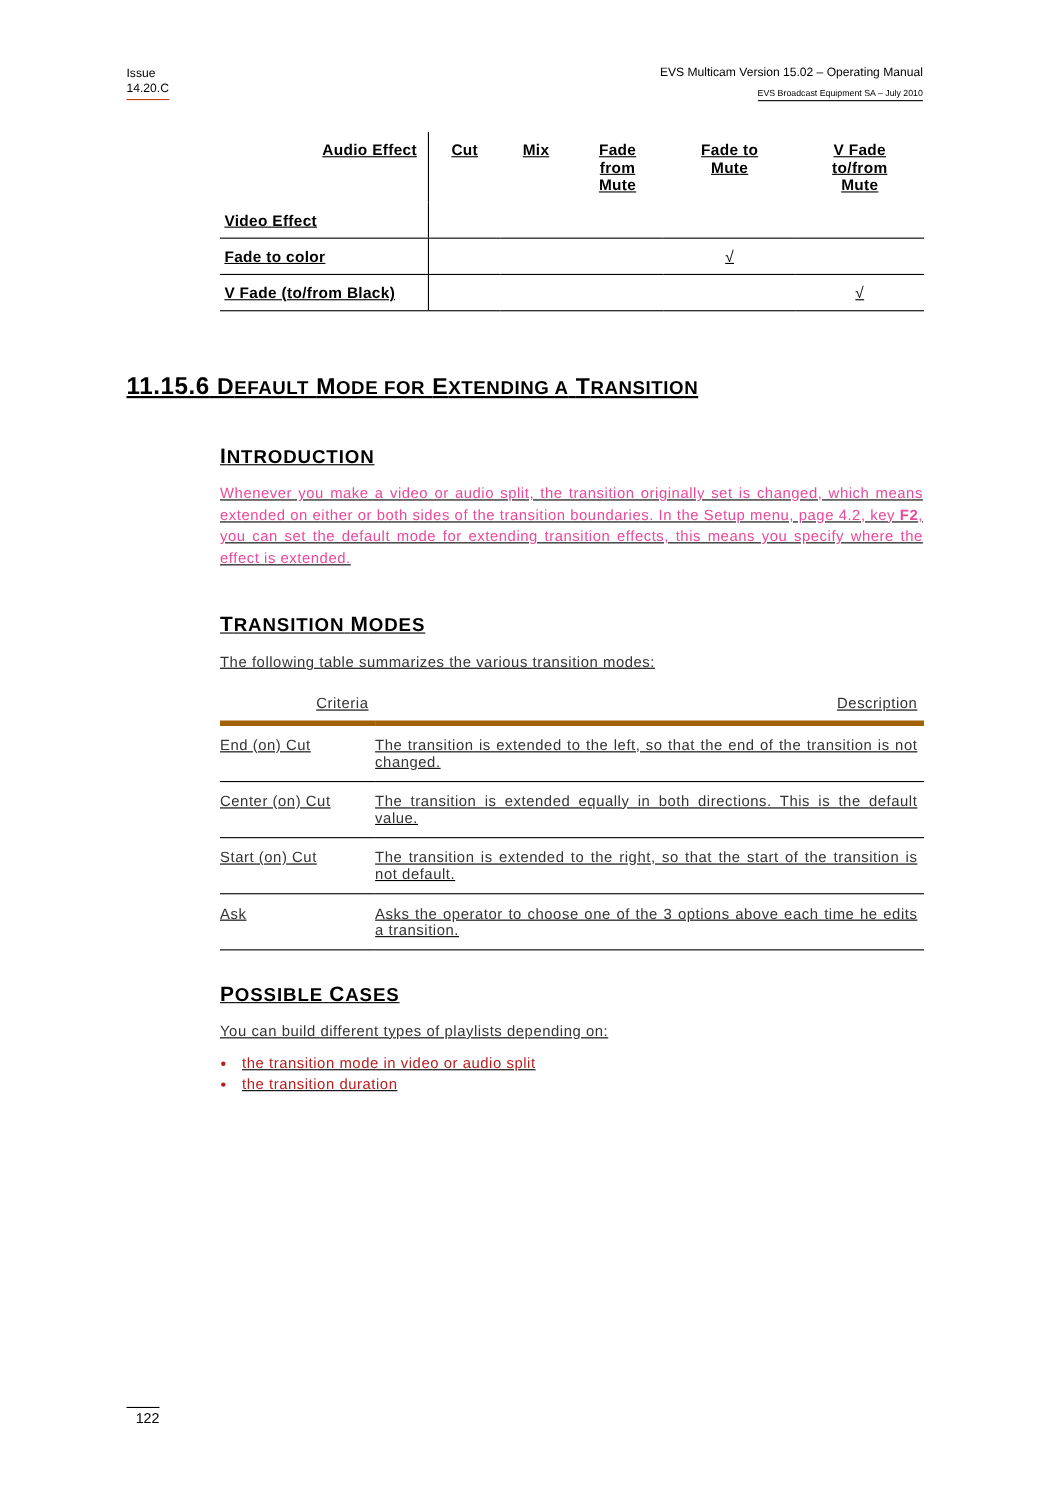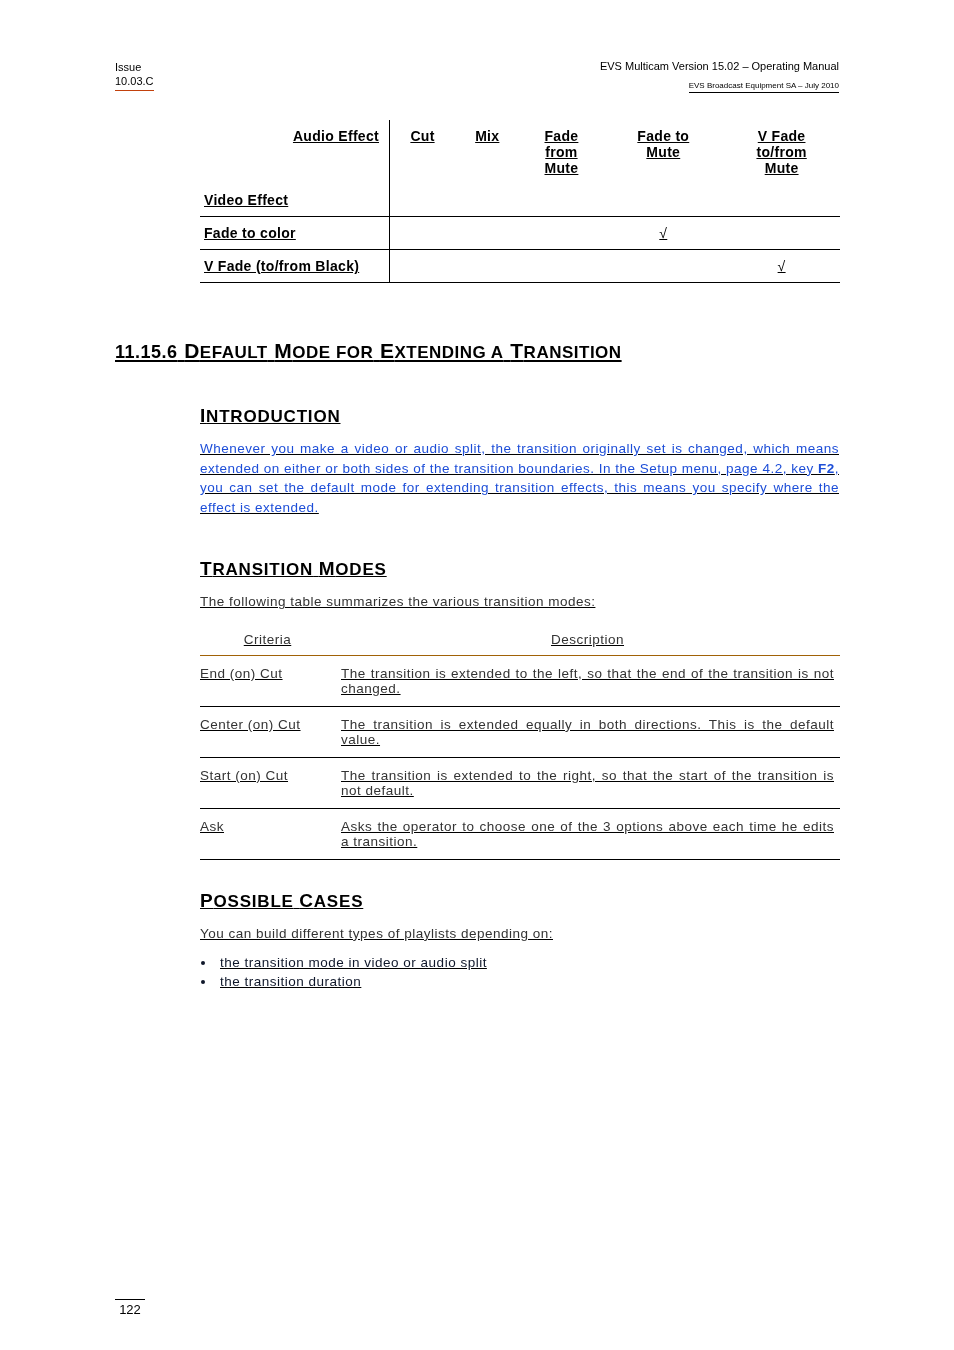--- a/index.html
+++ b/index.html
@@ -73,108 +73,108 @@
   table.effect .row-bottom td, table.effect .row-bottom th {
     border-bottom: 1px solid #000;
   }
   h2.section-num {
     font-size: 22px;
     font-weight: bold;
     margin: 55px 0 20px -85px;
     letter-spacing: 0.5px;
   }
   h2.section-num .num {
-    font-size: 18px;
+    font-size: 22px;
     margin-top: 39px;
   }
   h3.sub {
     font-size: 17px;
     font-weight: bold;
     letter-spacing: 0.8px;
     margin: 41px 0 12px 0;
     font-variant: small-caps;
   }
   p.body {
     font-size: 13.5px;
     line-height: 1.45;
     letter-spacing: 0.5px;
     text-align: justify;
     margin: 0 0 12px 0;
-    color: #1d4ed8;
+    color: #ec4899;
   }
   p.intro {
     font-size: 13.5px;
     line-height: 1.45;
     letter-spacing: 0.5px;
     margin: 0 0 12px 0;
     color: #333;
   }
   table.modes {
     width: 640px;
     border-collapse: collapse;
     font-size: 13.5px;
     letter-spacing: 0.5px;
     color: #333;
   }
   table.modes th {
-    text-align: center;
+    text-align: right;
     font-weight: normal;
     padding: 8px 6px 8px 0;
-    border-bottom: 1px solid #a16207;
+    border-bottom: 5px solid #a16207;
     vertical-align: top;
   }
   table.modes td {
     text-align: left;
     padding: 10px 6px 10px 0;
     border-bottom: 1px solid #000;
     vertical-align: top;
   }
   table.modes td.crit {
     width: 135px;
     text-align: left;
   }
   table.modes td.desc {
     text-align: justify;
   }
   ul.bullets {
     margin: 0 0 0 0;
     padding-left: 16px;
     font-size: 13.5px;
     letter-spacing: 0.5px;
-    color: #0f172a;
+    color: #b91c1c;
   }
   ul.bullets li {
     margin: 4px 0;
     padding-left: 4px;
   }
   .page-number {
     position: absolute;
-    bottom: 33px;
+    bottom: 53px;
     left: 115px;
     font-size: 13px;
     border-top: 1px solid #000;
     padding-top: 2px;
     width: 30px;
-    text-align: center;
+    text-align: right;
   }
   .sc-first {
     font-size: 21px;
   }
   .sc-rest {
     font-size: 17px;
     margin-top: 24px;
   }
 </style>
 </head>
 <body>
 
 <div class="page">
   <div class="header-left">
     <span>Issue</span><br>
-    <span>10.03.C</span>
+    <span>14.20.C</span>
   </div>
   <div class="header-right">
     <div class="line1">EVS Multicam Version 15.02 – Operating Manual</div>
     <div class="line2">EVS Broadcast Equipment SA – July 2010</div>
   </div>
 
   <div class="content">
 
     <table class="effect">
       <tbody>

